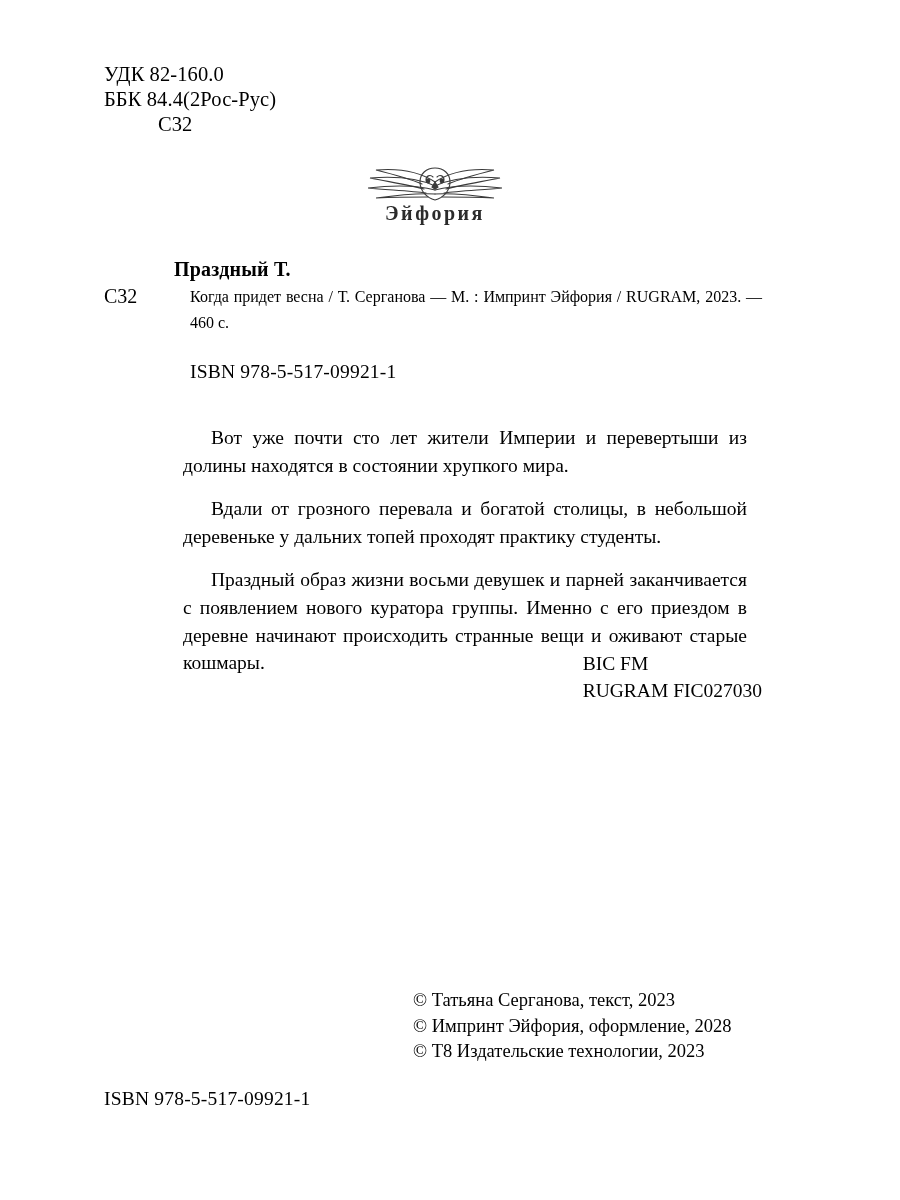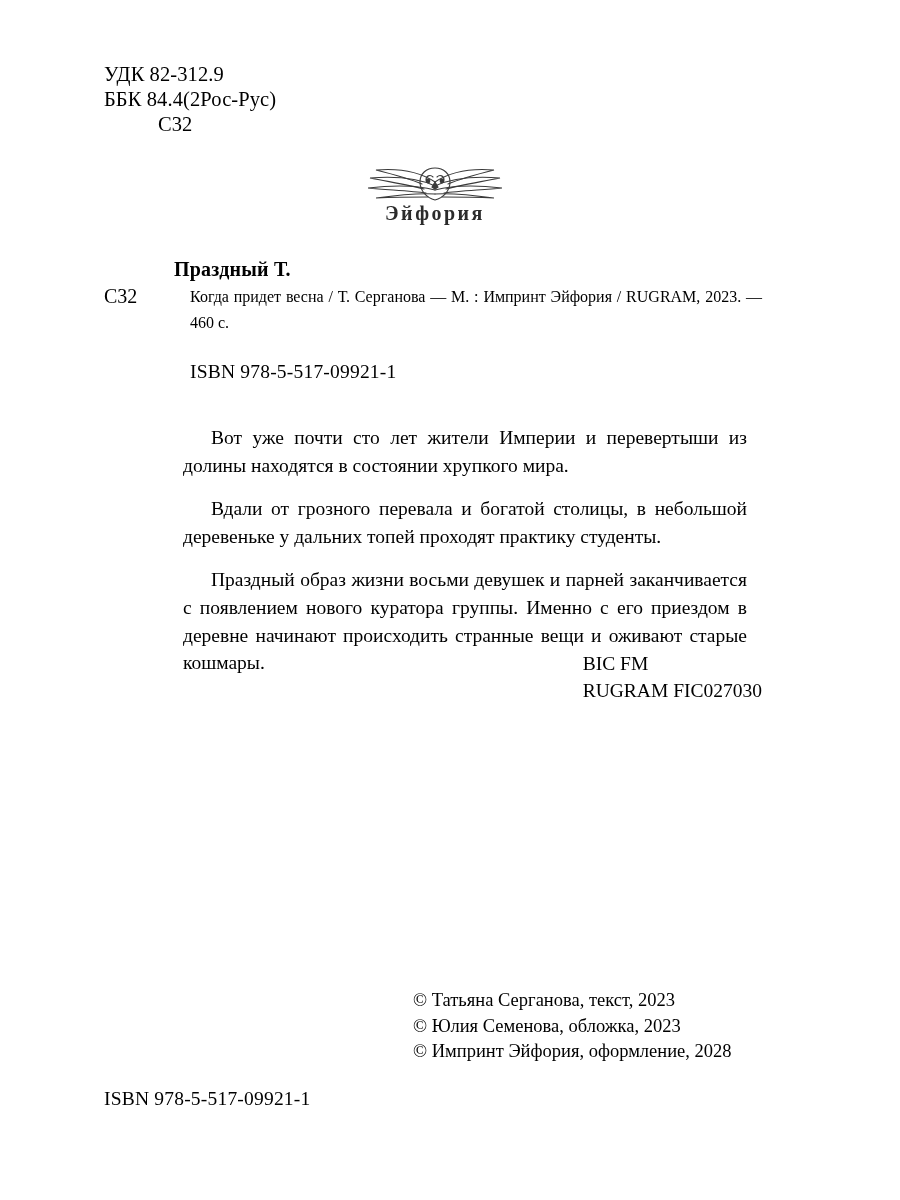--- a/index.html
+++ b/index.html
@@ -134,21 +134,21 @@
     font-size: 19.5px;
     letter-spacing: 0.2px;
   }
 </style>
 </head>
 <body>
 
 <div class="page">
 
   <div class="codes">
-    <div>УДК 82-312.9</div>
+    <div>УДК 82-160.0</div>
     <div>ББК 84.4(2Рос-Рус)</div>
     <div class="indent">С32</div>
   </div>
 
   <div class="logo-wrap">
     <svg width="190" height="60" viewBox="0 0 190 60">
       <g fill="none" stroke="#3a3a3a" stroke-width="1.1" stroke-linecap="round">
 
         <path d="M95 22 C 80 12, 60 8, 36 10 C 52 14, 68 18, 82 24"></path>
         <path d="M95 26 C 78 18, 56 16, 30 18 C 50 22, 70 25, 84 29"></path>
@@ -183,19 +183,19 @@
     <p>Праздный образ жизни восьми девушек и парней заканчивается с появлением нового куратора группы. Именно с его приездом в деревне начинают происходить странные вещи и оживают старые кошмары.</p>
   </div>
 
   <div class="bic">
     <div>BIC FM</div>
     <div>RUGRAM FIC027030</div>
   </div>
 
   <div class="copyright">
     <div>© Татьяна Серганова, текст, 2023</div>
-    <div>© Юлия Семенова, обложка, 2023</div>
     <div>© Импринт Эйфория, оформление, 2028</div>
+    <div>© Т8 Издательские технологии, 2023</div>
   </div>
 
   <div class="isbn-bottom">ISBN 978-5-517-09921-1</div>
 
 </div>
 
 </body></html>

